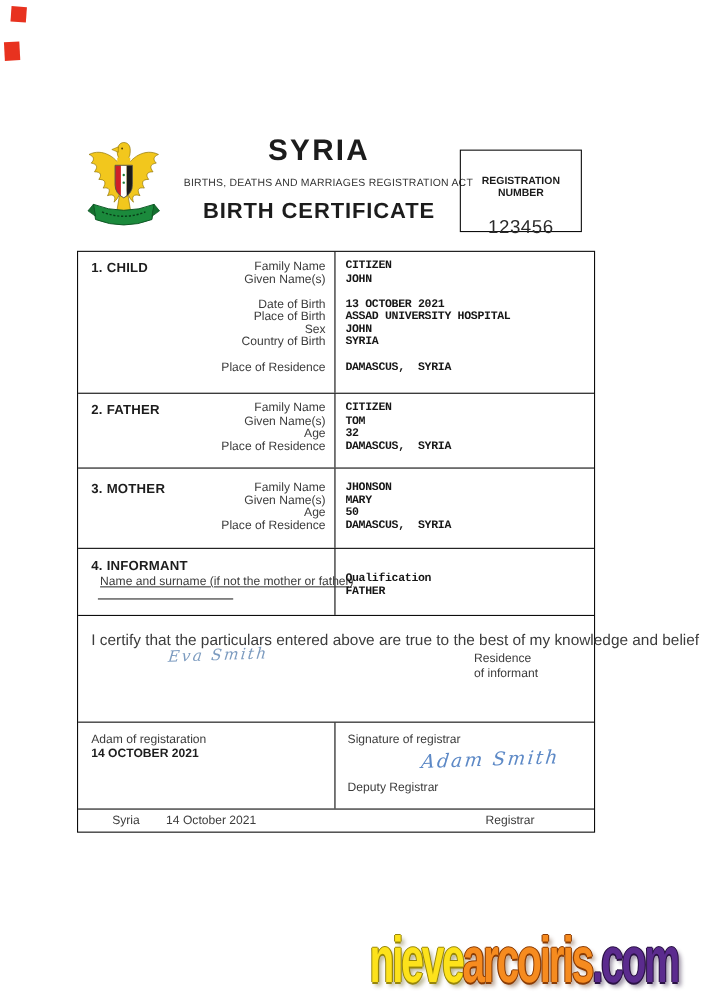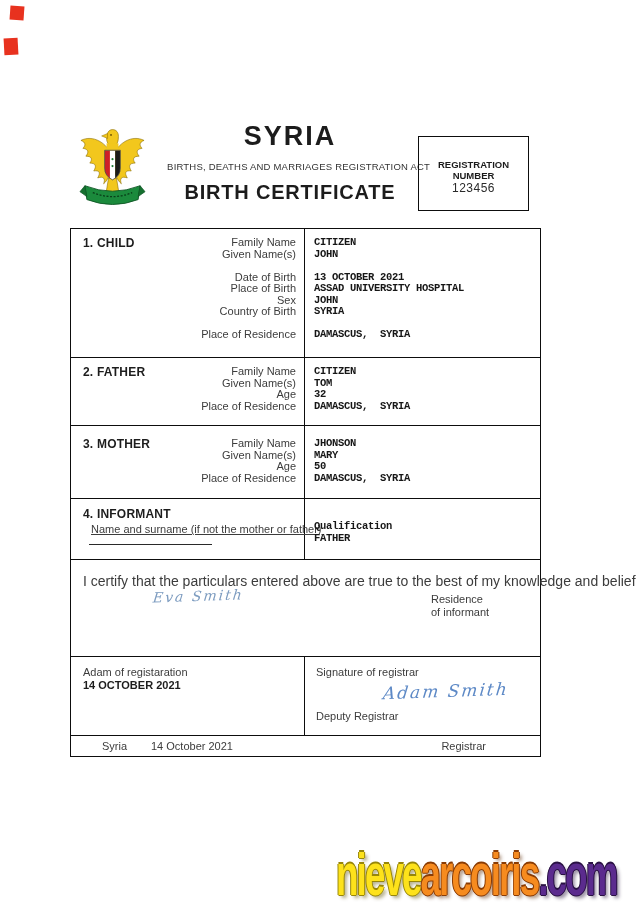--- a/index.html
+++ b/index.html
@@ -27,21 +27,21 @@
   }
   .country-title { font-size: 27px; font-weight: bold; letter-spacing: 2px; }
   .act-line { font-size: 9.5px; color: #333; margin-top: 9px; letter-spacing: 0.2px; white-space: nowrap; text-align: right; }
   .cert-title { font-size: 20px; font-weight: bold; margin-top: 9px; letter-spacing: 0.8px; white-space: nowrap; }
 
   .regbox {
     position: absolute; left: 418px; top: 136px; width: 111px; height: 75px;
     border: 1.5px solid #0d0d0d; text-align: center;
   }
   .regbox .reg-label { font-size: 9.5px; font-weight: bold; color: #1c1c1c; margin-top: 22px; }
-  .regbox .reg-number { font-size: 12px; color: #2a2a2a; letter-spacing: 0.5px; }
+  .regbox .reg-number { font-size: 17px; color: #2a2a2a; margin-top: 16px; letter-spacing: 0.5px; }
 
   
   .doc {
     position: absolute; left: 70px; top: 228px; width: 471px; height: 529px;
     border: 1.5px solid #0d0d0d; background: #fff;
   }
   .sec { position: relative; width: 100%; }
   .sec + .sec { border-top: 1.4px solid #0d0d0d; }
   .sec-child     { height: 128px; }
   .sec-father    { height: 68px; }

